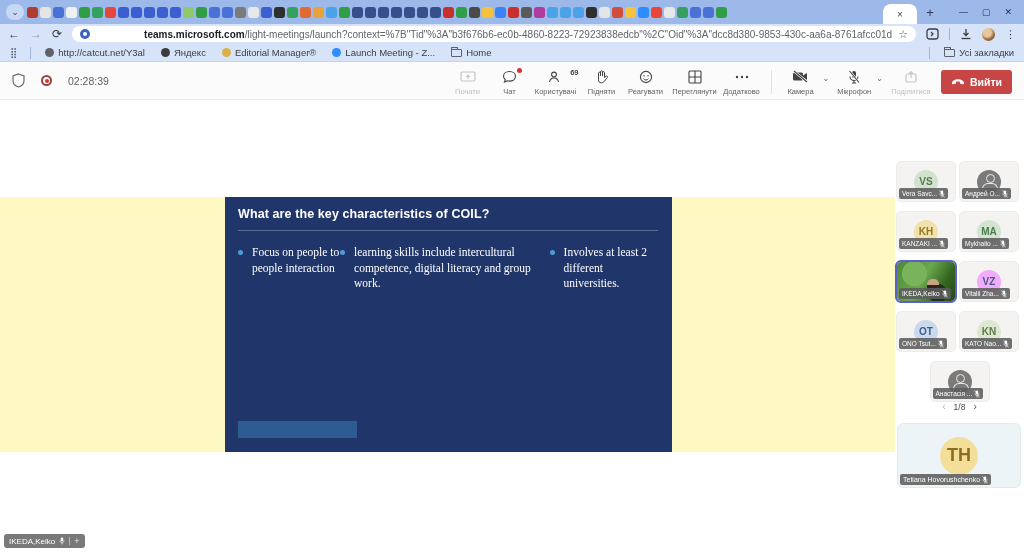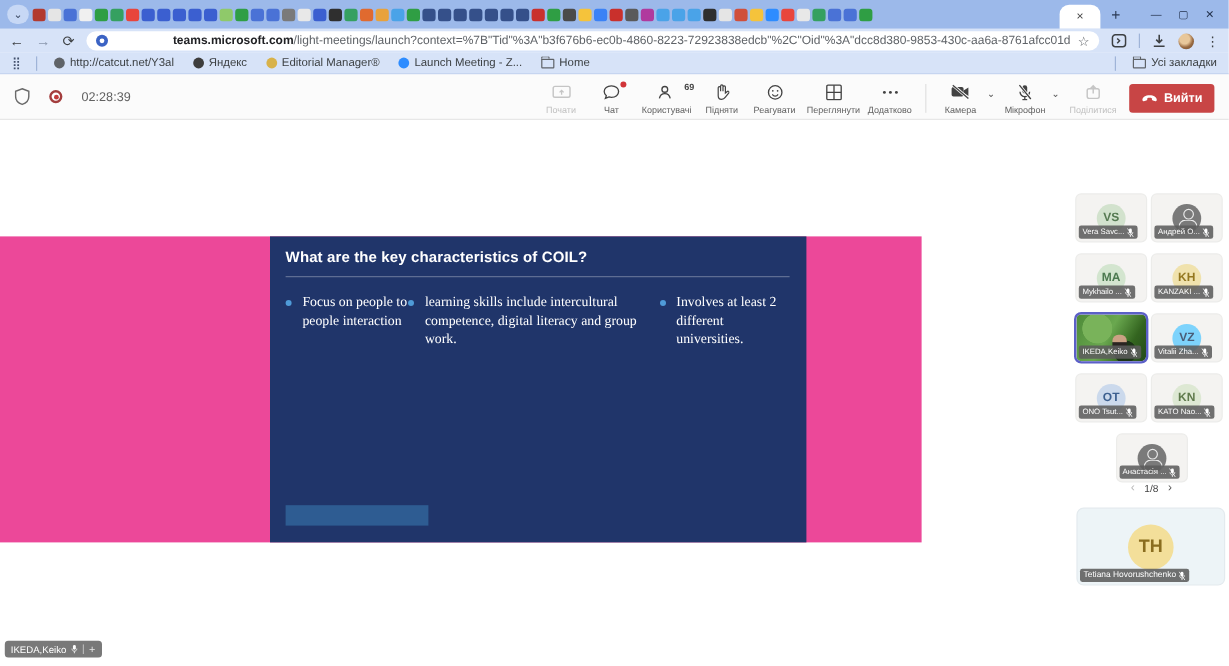--- a/index.html
+++ b/index.html
@@ -70,21 +70,21 @@
   .chat-dot { position:absolute; top:2px; right:9px; width:5px; height:5px; border-radius:50%; background:#d13438; }
   .badge69 { position:absolute; top:2px; right:2px; font-size:7.5px; color:#424242; font-weight:bold; }
   .vsep { width:1px; height:24px; background:#e0e0e0; margin:4px 8px 0; }
   .dev { display:flex; align-items:flex-start; }
   .chev { font-size:8px; color:#616161; margin:8px 4px 0 1px; }
   .leave-btn { height:24px; margin-top:4px; margin-left:6px; background:#c84545; color:#fff;
     border:none; border-radius:3px; display:flex; align-items:center; gap:5px; padding:0 10px;
     font-size:10.5px; font-weight:bold; font-family:inherit; }
 
   
-  .stage { position:absolute; left:0; top:197px; width:768px; height:255px; background:#ec4899; }
+  .stage { position:absolute; left:0; top:197px; width:895px; height:255px; background:#fef9c3; }
   .slide { position:absolute; left:225px; top:0; width:447px; height:255px; background:#20356a;
     color:#fff; padding:10px 14px 0 13px; }
   .slide-title { font-size:12.5px; font-weight:bold; letter-spacing:.1px; }
   .slide-rule { border:none; border-top:1px solid rgba(255,255,255,.28); margin:9px 0 0 0; }
   .bullets { margin-top:14px; display:flex; flex-direction:row;font-family:Liberation Serif, serif; }
   .bullet { display:flex; gap:9px; font-size:11.5px; line-height:1.35; margin-bottom:26px; }
   .bullet .dot { width:5px; height:5px; border-radius:50%; background:#4f9bd8; margin-top:5px; flex:0 0 auto; }
   .slide-accent { position:absolute; left:13px; top:224px; width:119px; height:17px; background:#2e5c92; }
 
   
@@ -115,21 +115,21 @@
   .tile-label svg { flex:0 0 auto; }
 
   .pager { position:absolute; left:896px; top:401px; width:127px; display:flex; align-items:center;
     justify-content:center; gap:8px; font-size:8.5px; color:#444; }
   .pager .pv { color:#b5b5b5; font-size:10px; }
   .pager .nx { color:#555; font-size:10px; }
 
   .self-tile { position:absolute; left:897px; top:423px; width:124px; height:65px; background:#edf4f7;
     border-radius:6px; border:1px solid #e3eaee; display:flex; align-items:center; justify-content:center; }
   .self-tile .init { width:38px; height:38px; border-radius:50%; background:#f3df9a; color:#8a6d1f;
-    display:flex; align-items:center; justify-content:center; font-size:15px; font-weight:bold; }
+    display:flex; align-items:center; justify-content:center; font-size:18px; font-weight:bold; }
   .self-tile .tile-label { max-width:116px; font-size:7px; }
 
   
   .stage-pill { position:absolute; left:4px; top:534px; background:rgba(110,110,110,.92); color:#fff;
     border-radius:3px; height:14px; display:flex; align-items:center; gap:4px; padding:0 5px;
     font-size:8px; }
   .stage-pill .pdiv { width:1px; height:8px; background:rgba(255,255,255,.45); }
   .stage-pill .plus { font-size:9px; color:#e8e8e8; }
 
   svg { display:block; }
@@ -443,37 +443,37 @@
         <span>Андрей О...</span>
         <svg width="6" height="8" viewBox="0 0 6 8">
           <rect x="1.8" y="0.5" width="2.4" height="4" rx="1.2" fill="#fff"></rect>
           <path d="M1 3.5c0 1.3.9 2.2 2 2.2s2-.9 2-2.2M3 5.9V7.4" fill="none" stroke="#fff" stroke-width=".7"></path>
           <path d="M.6.4l4.8 7" stroke="#fff" stroke-width=".7"></path>
         </svg>
       </span>
     </div>
 
     <div class="tile">
+      <span class="init" style="background: rgb(240, 226, 173); color: rgb(148, 119, 31);">KH</span>
+
+      <span class="tile-label">
+        <span>KANZAKI ...</span>
+        <svg width="6" height="8" viewBox="0 0 6 8">
+          <rect x="1.8" y="0.5" width="2.4" height="4" rx="1.2" fill="#fff"></rect>
+          <path d="M1 3.5c0 1.3.9 2.2 2 2.2s2-.9 2-2.2M3 5.9V7.4" fill="none" stroke="#fff" stroke-width=".7"></path>
+          <path d="M.6.4l4.8 7" stroke="#fff" stroke-width=".7"></path>
+        </svg>
+      </span>
+    </div>
+
+    <div class="tile">
       <span class="init" style="background: rgb(211, 229, 207); color: rgb(76, 122, 80);">MA</span>
 
       <span class="tile-label">
         <span>Mykhailo ...</span>
-        <svg width="6" height="8" viewBox="0 0 6 8">
-          <rect x="1.8" y="0.5" width="2.4" height="4" rx="1.2" fill="#fff"></rect>
-          <path d="M1 3.5c0 1.3.9 2.2 2 2.2s2-.9 2-2.2M3 5.9V7.4" fill="none" stroke="#fff" stroke-width=".7"></path>
-          <path d="M.6.4l4.8 7" stroke="#fff" stroke-width=".7"></path>
-        </svg>
-      </span>
-    </div>
-
-    <div class="tile">
-      <span class="init" style="background: rgb(240, 226, 173); color: rgb(148, 119, 31);">KH</span>
-
-      <span class="tile-label">
-        <span>KANZAKI ...</span>
         <svg width="6" height="8" viewBox="0 0 6 8">
           <rect x="1.8" y="0.5" width="2.4" height="4" rx="1.2" fill="#fff"></rect>
           <path d="M1 3.5c0 1.3.9 2.2 2 2.2s2-.9 2-2.2M3 5.9V7.4" fill="none" stroke="#fff" stroke-width=".7"></path>
           <path d="M.6.4l4.8 7" stroke="#fff" stroke-width=".7"></path>
         </svg>
       </span>
     </div>
 
     <div class="tile video-tile active-tile">
       <span class="init"></span>
@@ -482,21 +482,21 @@
         <span>IKEDA,Keiko</span>
         <svg width="6" height="8" viewBox="0 0 6 8">
           <rect x="1.8" y="0.5" width="2.4" height="4" rx="1.2" fill="#fff"></rect>
           <path d="M1 3.5c0 1.3.9 2.2 2 2.2s2-.9 2-2.2M3 5.9V7.4" fill="none" stroke="#fff" stroke-width=".7"></path>
           <path d="M.6.4l4.8 7" stroke="#fff" stroke-width=".7"></path>
         </svg>
       </span>
     </div>
 
     <div class="tile">
-      <span class="init" style="background: #7dd3fc; color: rgb(74, 93, 120);">VZ</span>
+      <span class="init" style="background: #f0abfc; color: rgb(74, 93, 120);">VZ</span>
 
       <span class="tile-label">
         <span>Vitalii Zha...</span>
         <svg width="6" height="8" viewBox="0 0 6 8">
           <rect x="1.8" y="0.5" width="2.4" height="4" rx="1.2" fill="#fff"></rect>
           <path d="M1 3.5c0 1.3.9 2.2 2 2.2s2-.9 2-2.2M3 5.9V7.4" fill="none" stroke="#fff" stroke-width=".7"></path>
           <path d="M.6.4l4.8 7" stroke="#fff" stroke-width=".7"></path>
         </svg>
       </span>
     </div>

